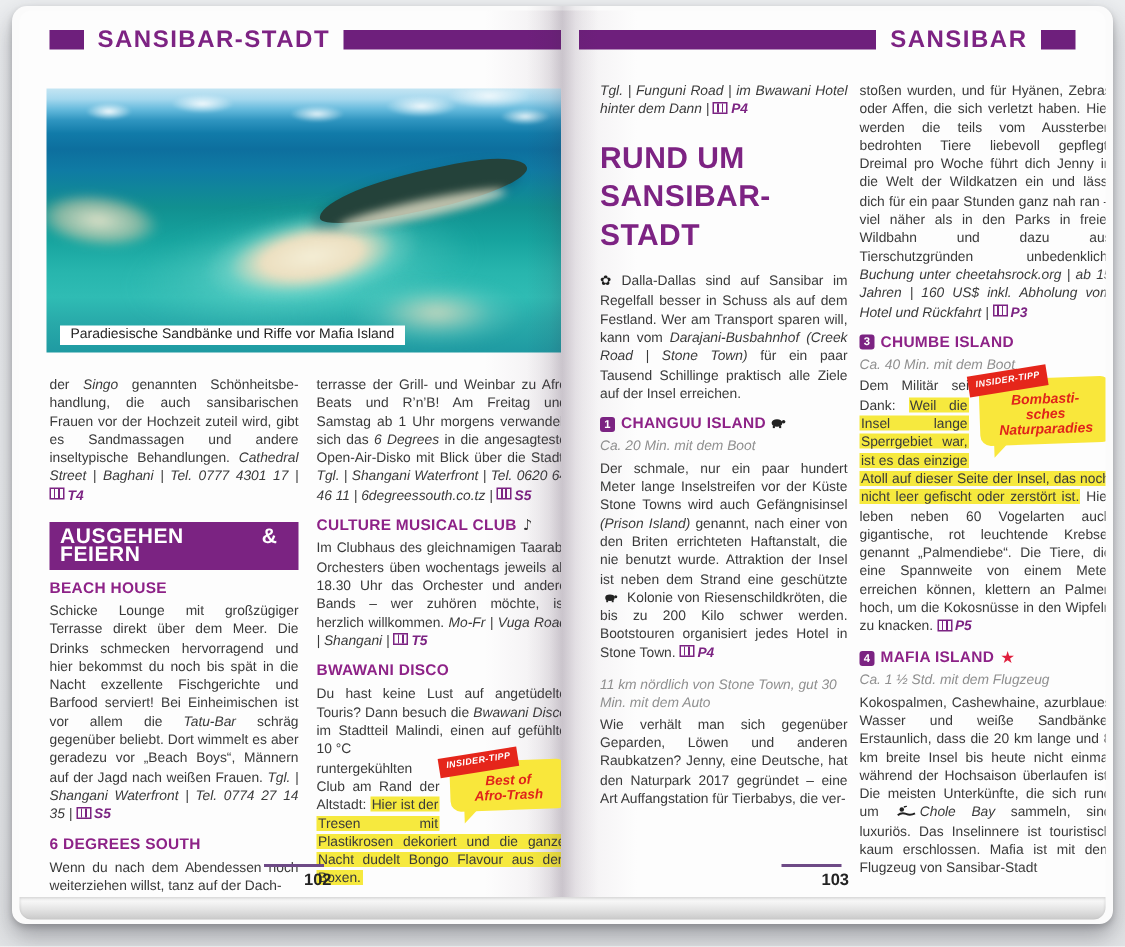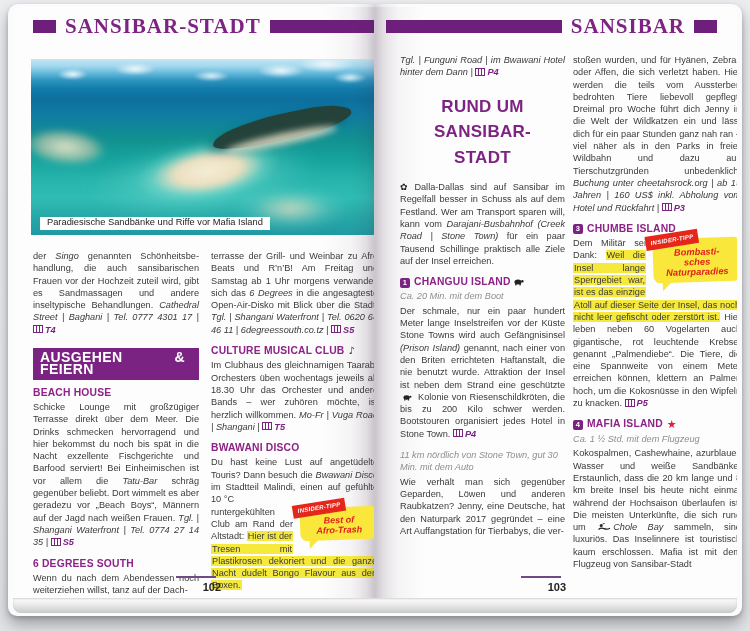--- a/index.html
+++ b/index.html
@@ -26,22 +26,22 @@
     position:absolute;left:50%;top:0;bottom:14px;width:48px;margin-left:-24px;pointer-events:none;
     background:linear-gradient(90deg,rgba(60,45,70,0) 0%,rgba(60,45,70,.07) 32%,rgba(60,45,70,.17) 50%,rgba(60,45,70,.07) 68%,rgba(60,45,70,0) 100%);
   }
   
   .hdr{position:absolute;top:13px;height:13px;display:flex;align-items:center;}
   .hdr-left{left:20px;right:0;}
   .hdr-right{left:12px;right:20px;}
   .hdr-sq{width:23px;height:13px;background:#6e1f7c;flex:0 0 auto;}
   .hdr-bar{flex:1 1 auto;height:13px;background:#6e1f7c;}
   .hdr-title{
-    flex:0 0 auto;margin:0 9px;color:#7d2383;font-weight:bold;font-size:21px;
-    letter-spacing:1px;white-space:nowrap;font-family:Liberation Serif, serif;
+    flex:0 0 auto;margin:0 9px;color:#7d2383;font-weight:bold;font-size:16px;
+    letter-spacing:1px;white-space:nowrap;
   }
   
   .photo{
     position:absolute;left:18px;top:52px;width:347px;height:176px;overflow:hidden;
     background:linear-gradient(180deg,
       #c4e5f3 0%,#a5d8ee 4%,#64b9dc 8%,#2f95c0 12%,#117bA9 17%,#0d6f9e 23%,
       #0f7ba4 31%,#119090 45%,#16a39e 57%,#27b5ad 69%,#2fbcb4 79%,#28a9a9 89%,#1f9aa2 100%);
   }
   .ph-clouds{position:absolute;left:0;top:0;right:0;height:34px;filter:blur(1px);background:
     radial-gradient(22px 8px at 12% 45%,rgba(255,255,255,.95),transparent 70%),
@@ -82,22 +82,22 @@
   p.body{margin:0 0 9px 0;}
   p.nosp{margin:0;}
   .it{font-style:italic;}
   .h{margin:0 0 2px 0;color:#8d2287;font-size:10.3px;font-weight:bold;letter-spacing:.2px;text-align:left;}
   .section-bar{
     display:inline-block;background:#7b2382;color:#fff;font-weight:bold;font-size:14px;
     letter-spacing:.4px;padding:3px 14px 4px 7px;margin:3px 0 7px 0;
   }
   .sub{font-style:italic;color:#8f8f8f;margin:0 0 2px 0;text-align:left;}
   .bigh{
-    margin:15px 0 11px 0;color:#7d2383;font-weight:800;font-size:17px;line-height:25.5px;
-    letter-spacing:.3px;text-align:center;
+    margin:15px 0 11px 0;color:#7d2383;font-weight:800;font-size:20px;line-height:25.5px;
+    letter-spacing:.3px;text-align:left;
   }
   .mapref{color:#7b2382;white-space:nowrap;}
   .mapref .it{font-weight:bold;}
   .map-icon{
     display:inline-block;width:8px;height:6px;border:1px solid #7b2382;vertical-align:-0.5px;margin-right:2px;
     background-image:linear-gradient(90deg,transparent 0 2px,#7b2382 2px 3px,transparent 3px 5px,#7b2382 5px 6px,transparent 6px);
   }
   .badge{
     display:inline-block;background:#7b2382;color:#fff;width:10px;height:10px;line-height:10.5px;
     text-align:center;font-size:7.5px;font-weight:bold;border-radius:2px;margin-right:4px;vertical-align:.5px;
@@ -218,20 +218,21 @@
           </svg><span> Kolonie von Riesenschildkröten, die bis zu 200 Kilo schwer werden. Bootstouren organisiert jedes Hotel in Stone Town. </span><span class="mapref"><span class="map-icon"></span><span class="it">P4</span></span></p>
 
       <p class="sub">11 km nördlich von Stone Town, gut 30 Min. mit dem Auto</p>
       <p class="body nosp">Wie verhält man sich gegenüber Geparden, Löwen und anderen Raubkatzen? Jenny, eine Deutsche, hat den Naturpark 2017 gegründet – eine Art Auffangstation für Tierbabys, die ver-</p>
     </div>
 
     <div class="col c-r2">
       <p class="body"><span>stoßen wurden, und für Hyänen, Zebras oder Affen, die sich verletzt haben. Hier werden die teils vom Aussterben bedrohten Tiere liebevoll gepflegt. Dreimal pro Woche führt dich Jenny in die Welt der Wildkatzen ein und lässt dich für ein paar Stunden ganz nah ran – viel näher als in den Parks in freier Wildbahn und dazu aus Tierschutzgründen unbedenklich. </span><span class="it">Buchung unter cheetahsrock.org | ab 15 Jahren | 160 US$ inkl. Abholung vom Hotel und Rückfahrt | </span><span class="mapref"><span class="map-icon"></span><span class="it">P3</span></span></p>
 
       <h4 class="h"><span class="badge">3</span><span>CHUMBE ISLAND</span></h4>
+      <p class="sub">Ca. 40 Min. mit dem Boot</p>
       <p class="body"><span class="bubble bubble-r">
             <span class="btag">INSIDER-TIPP</span>
             <span class="bline">Bombasti-</span>
             <span class="bline">sches</span>
             <span class="bline">Naturparadies</span>
           </span><span>Dem Militär sei Dank: </span><span class="hl">Weil die Insel lange Sperrgebiet war, ist es das einzige Atoll auf dieser Seite der Insel, das noch nicht leer gefischt oder zerstört ist.</span><span> Hier leben neben 60 Vogelarten auch gigantische, rot leuchtende Krebse, genannt „Palmendiebe“. Die Tiere, die eine Spannweite von einem Meter erreichen können, klettern an Palmen hoch, um die Kokosnüsse in den Wipfeln zu knacken. </span><span class="mapref"><span class="map-icon"></span><span class="it">P5</span></span></p>
 
       <h4 class="h"><span class="badge">4</span><span>MAFIA ISLAND</span><span class="star glyph">★</span></h4>
       <p class="sub">Ca. 1 ½ Std. mit dem Flugzeug</p>
       <p class="body nosp"><span>Kokospalmen, Cashewhaine, azurblaues Wasser und weiße Sandbänke: Erstaunlich, dass die 20 km lange und 8 km breite Insel bis heute nicht einmal während der Hochsaison überlaufen ist. Die meisten Unterkünfte, die sich rund um </span><svg class="inline-svg" width="13" height="8" viewBox="0 0 13 8">

